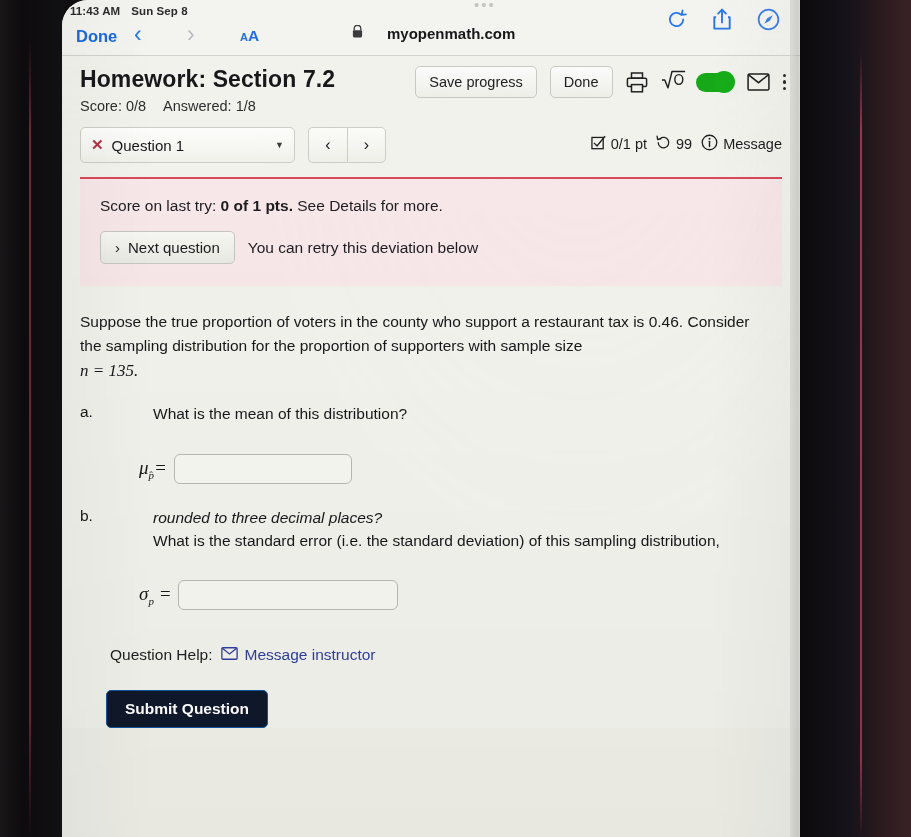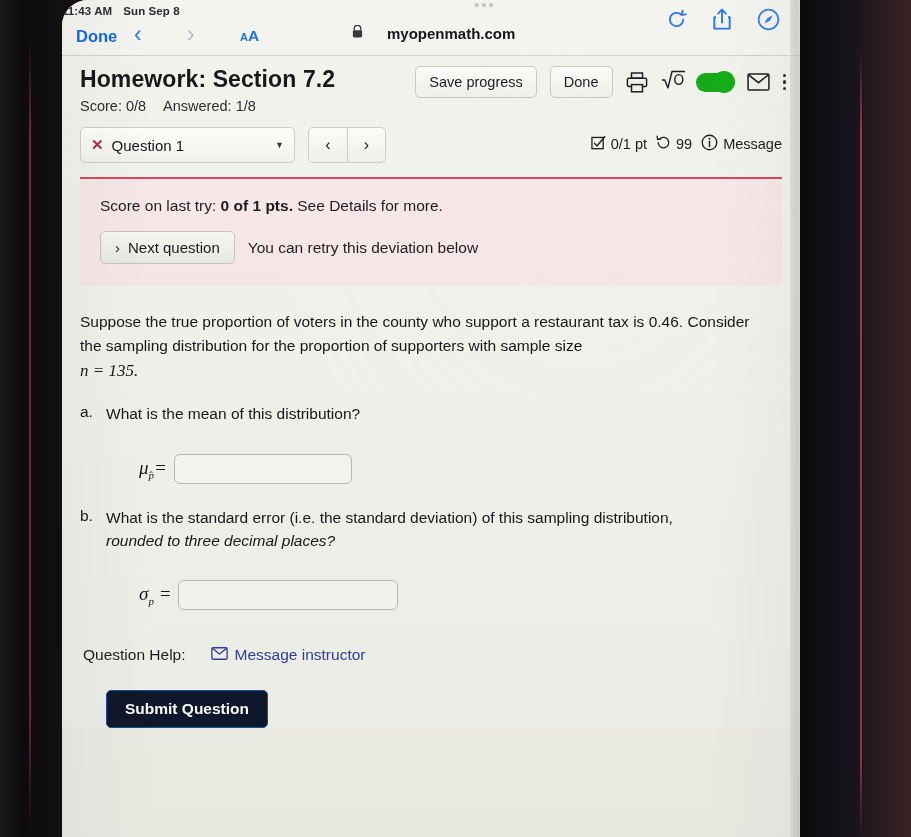--- a/index.html
+++ b/index.html
@@ -84,21 +84,21 @@
   .dots-artifact {
     position: absolute;
     left: 412px; top: -4px;
     font-size: 15px;
     letter-spacing: 2px;
     color: #8d8d92;
     opacity: .45;
   }
   .status-row {
     position: absolute;
-    left: 0; top: 5px;
+    left: 8px; top: 5px;
     display: flex;
     align-items: center;
     gap: 11px;
     font-size: 11.5px;
     font-weight: bold;
     color: #2c2c2e;
     letter-spacing: .1px;
   }
   .toolbar-row {
     position: absolute;
@@ -299,21 +299,21 @@
   .math-inline { font-family: "Liberation Serif", serif; font-style: italic; font-size: 17px; }
 
   .parts { margin-top: 18px; }
   .part {
     display: flex;
     gap: 9px;
     margin-bottom: 5px;
   }
   .part-letter { font-size: 15.5px; color: #17171a; padding-top: 1px; width: 17px; }
   .part-body { flex: 1; }
-  .part-q { font-size: 15.5px; color: #17171a; line-height: 1.5; max-width: 640px; }
+  .part-q { font-size: 15.5px; color: #17171a; line-height: 1.5; max-width: 640px; margin-left: 47px; }
   .ans-row {
     margin-top: 28px;
     display: flex;
     align-items: center;
     gap: 7px;
     padding-left: 33px;
   }
   .ans-label {
     font-family: "Liberation Serif", serif;
     font-style: italic;
@@ -330,24 +330,24 @@
     border-radius: 6px;
     box-sizing: border-box;
     font-size: 15px;
     padding: 0 8px;
     color: #17171a;
     font-family: "Liberation Sans", sans-serif;
   }
   .ans-input.wide { width: 220px; }
 
   .help-row {
-    margin: 36px 0 0 3px;
-    display: flex;
-    align-items: center;
-    gap: 25px;
+    margin: 36px 0 0 30px;
+    display: flex;
+    align-items: center;
+    gap: 8px;
     font-size: 15.5px;
     color: #1d1d1f;
   }
   .msg-link {
     color: #2f3d9e;
     display: flex;
     align-items: center;
     gap: 7px;
   }
   .btn-submit {
@@ -534,22 +534,22 @@
               <div class="ans-row">
                 <span class="ans-label"><span>μ</span><sub>p̂</sub><span>=</span></span>
                 <input class="ans-input" type="text" value="" style="">
               </div>
             </div>
           </div>
 
           <div class="part" style="margin-top:22px;">
             <div class="part-letter">b.</div>
             <div class="part-body">
+              <div class="part-q" style="font-style:italic;">rounded to three decimal places?</div>
               <div class="part-q">What is the standard error (i.e. the standard deviation) of this sampling distribution,</div>
-              <div class="part-q" style="font-style:italic;">rounded to three decimal places?</div>
               <div class="ans-row">
                 <span class="ans-label"><span>σ</span><sub>p</sub>&nbsp;<span>=</span></span>
                 <input class="ans-input wide" type="text" value="" style="">
               </div>
             </div>
           </div>
 
         </div>
 
         <div class="help-row">

